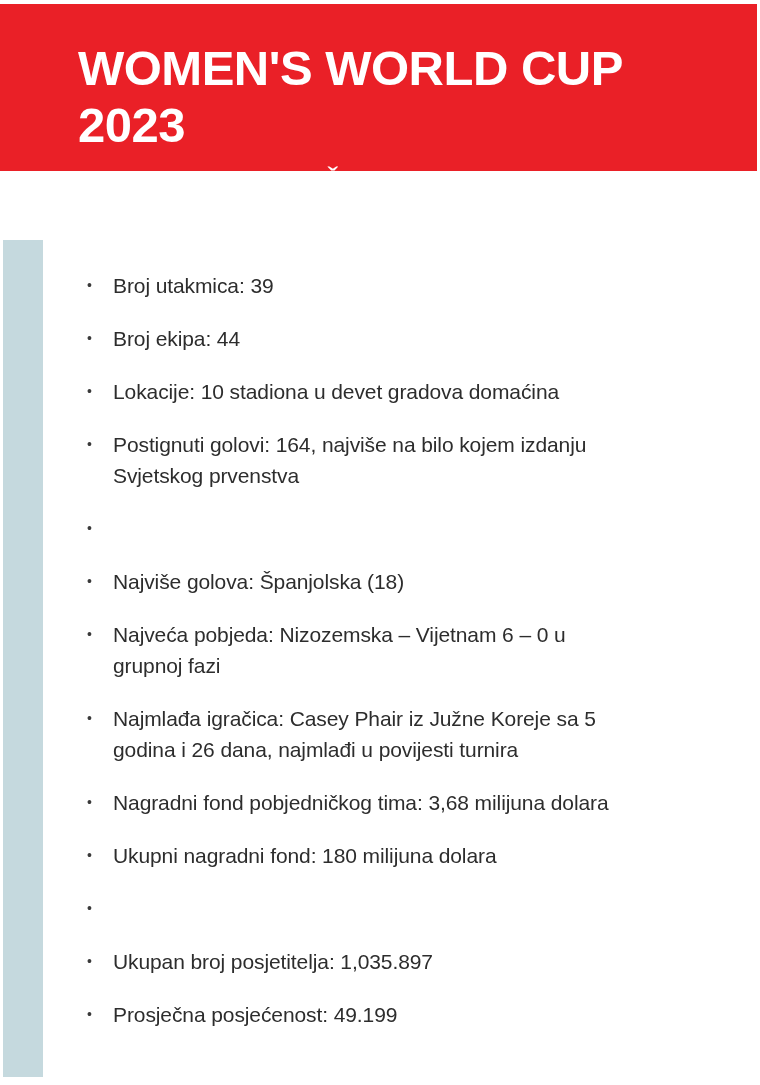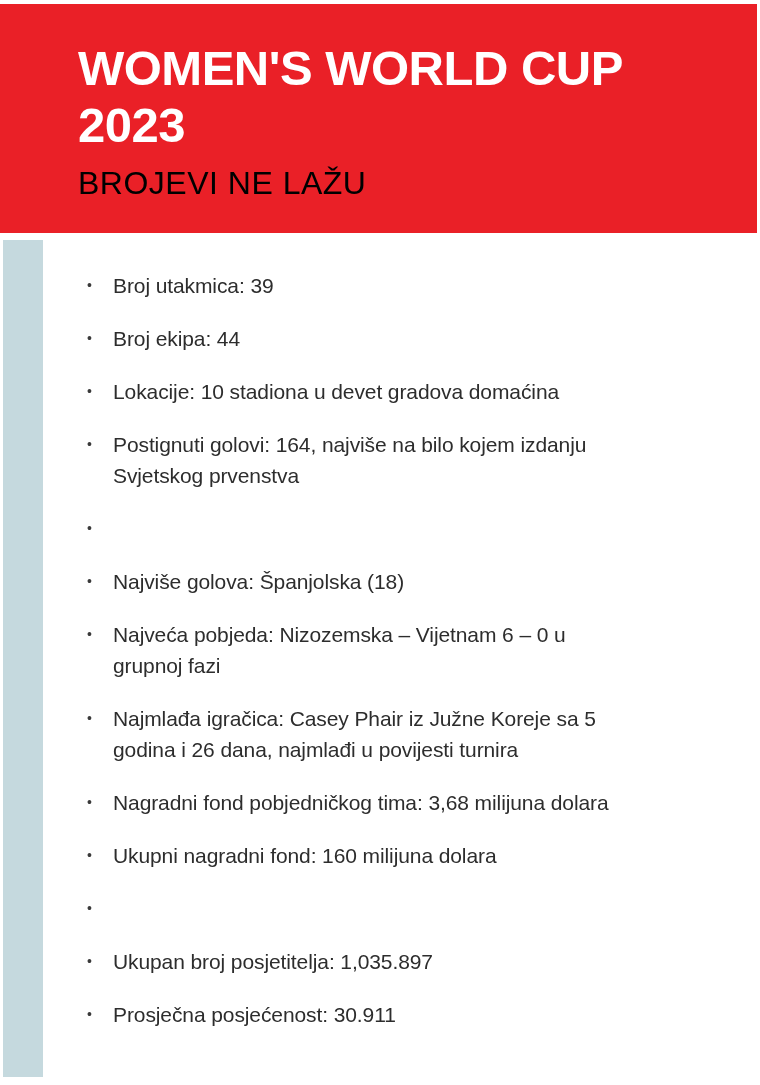--- a/index.html
+++ b/index.html
@@ -15,21 +15,21 @@
     background: #ffffff;
     overflow: hidden;
   }
 
   
   .header {
     position: absolute;
     left: 0;
     top: 4px;
     width: 757px;
-    height: 229px;
+    height: 167px;
     box-sizing: border-box;
     padding: 36px 0 0 78px;
   }
   .title {
     font-size: 49px;
     font-weight: 700;
     line-height: 57px;
     letter-spacing: -0.5px;
     white-space: pre-line;
   }
@@ -83,21 +83,21 @@
   }
 </style>
 </head>
 <body>
 
 <div class="page">
 
   <div class="header" style="background-color: rgb(234, 32, 39);">
     <div class="title" style="color: rgb(255, 255, 255);">WOMEN'S WORLD CUP
 2023</div>
-    <div class="subtitle" style="color: #000000;">BROJEVI NE LAŽU</div>
+    <div class="subtitle" style="color: #ffffff;">BROJEVI NE LAŽU</div>
   </div>
 
   <div class="side-strip" style="background-color: rgb(197, 217, 222);"></div>
 
   <div class="content">
     <ul class="stats-list">
 
         <li>
           <span class="bullet">•</span>
           <span class="stat-text">Broj utakmica: 39</span>
@@ -140,32 +140,32 @@
 godina i 26 dana, najmlađi u povijesti turnira</span>
         </li>
 
         <li>
           <span class="bullet">•</span>
           <span class="stat-text">Nagradni fond pobjedničkog tima: 3,68 milijuna dolara</span>
         </li>
 
         <li>
           <span class="bullet">•</span>
-          <span class="stat-text">Ukupni nagradni fond: 160 milijuna dolara</span>
+          <span class="stat-text">Ukupni nagradni fond: 180 milijuna dolara</span>
         </li>
 
         <li>
           <span class="bullet">•</span>
         </li>
 
         <li>
           <span class="bullet">•</span>
           <span class="stat-text">Ukupan broj posjetitelja: 1,035.897</span>
         </li>
 
         <li>
           <span class="bullet">•</span>
-          <span class="stat-text">Prosječna posjećenost: 30.911</span>
+          <span class="stat-text">Prosječna posjećenost: 49.199</span>
         </li>
       </ul>
   </div>
 
 </div>
 
 </body></html>

